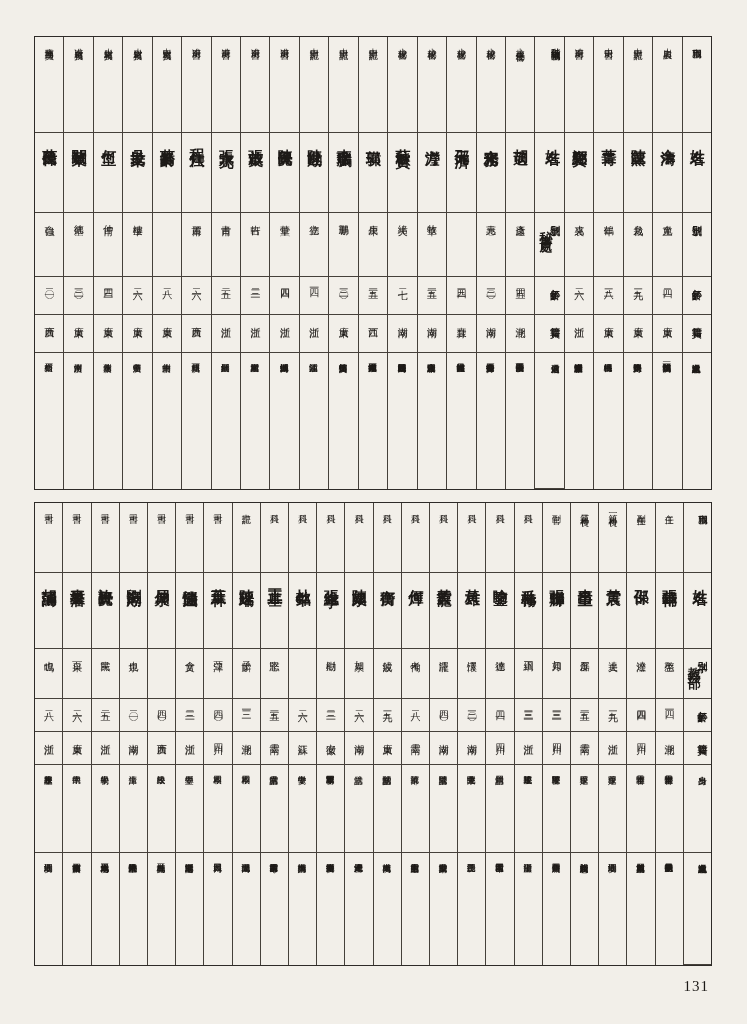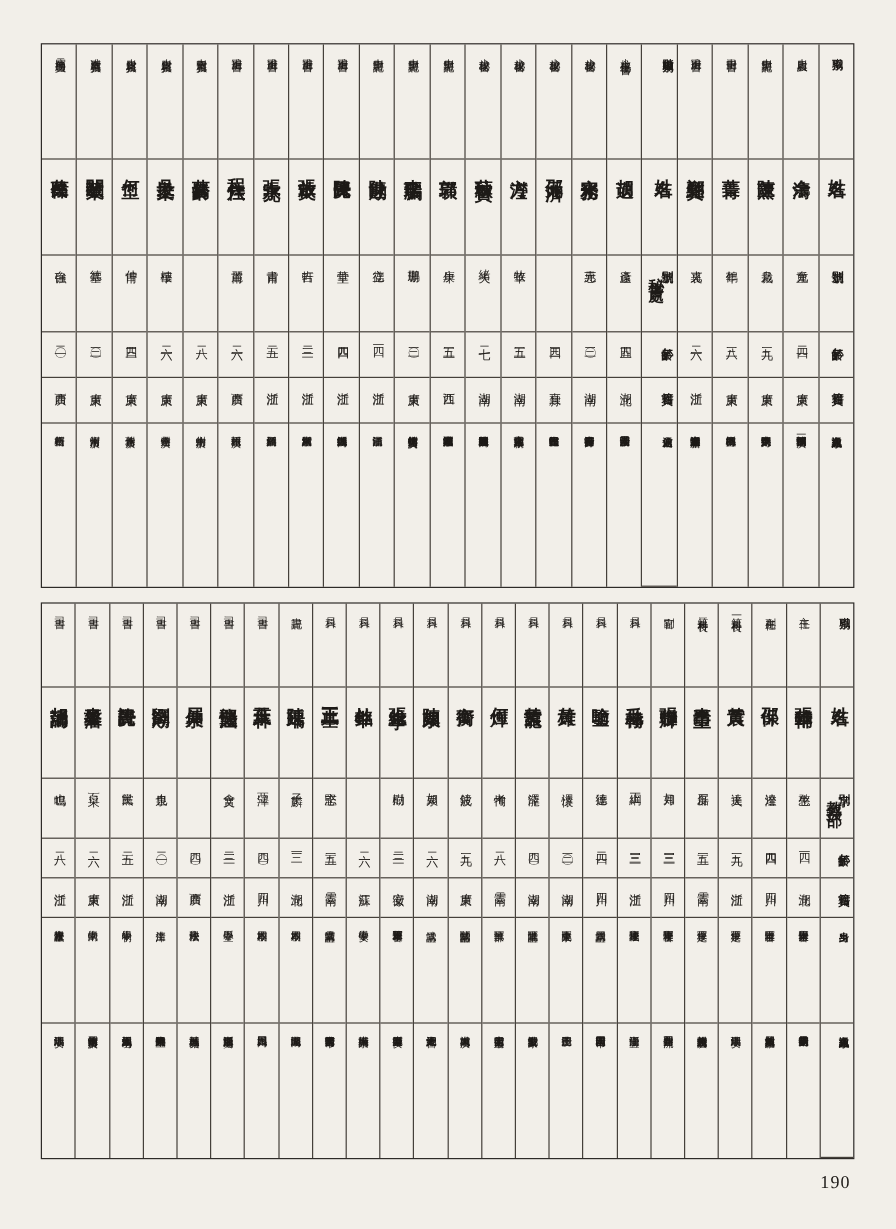--- a/index.html
+++ b/index.html
@@ -1081,14 +1081,14 @@
           <span class="vtext">浙江</span>
         </div>
         <div class="cell cell-origin" style="height: 88px;">
           <span class="vtext">直隸水產學校</span>
         </div>
         <div class="cell cell-address" style="height: 112px;">
           <span class="vtext">浙江瑞安馬嶼</span>
         </div>
       </div>
     </section>
-  <div class="page-number">190</div>
+  <div class="page-number">131</div>
 </div>
 
 </body></html>

